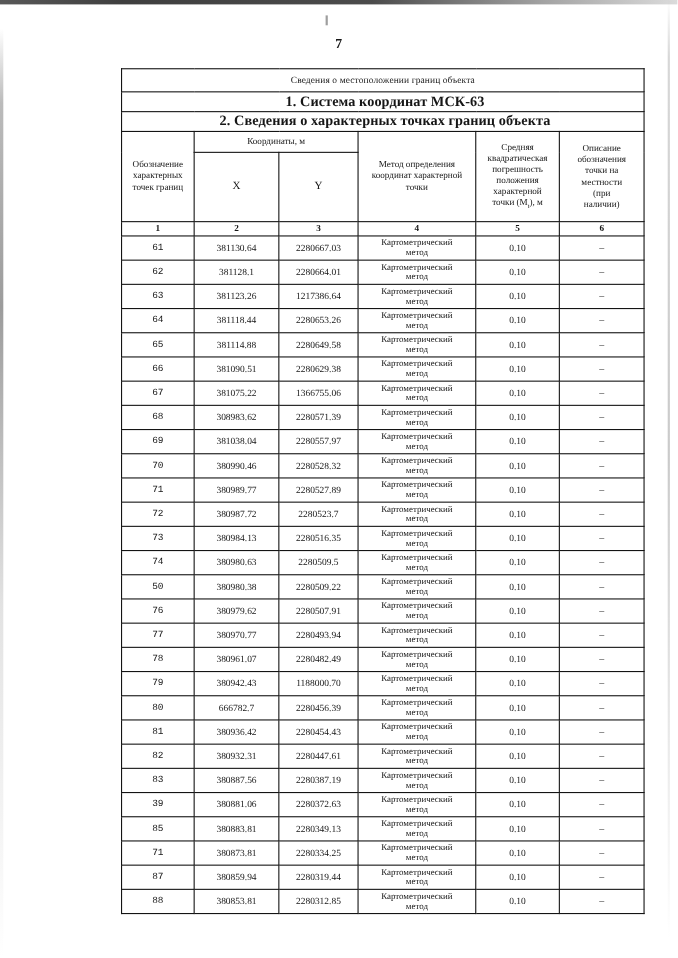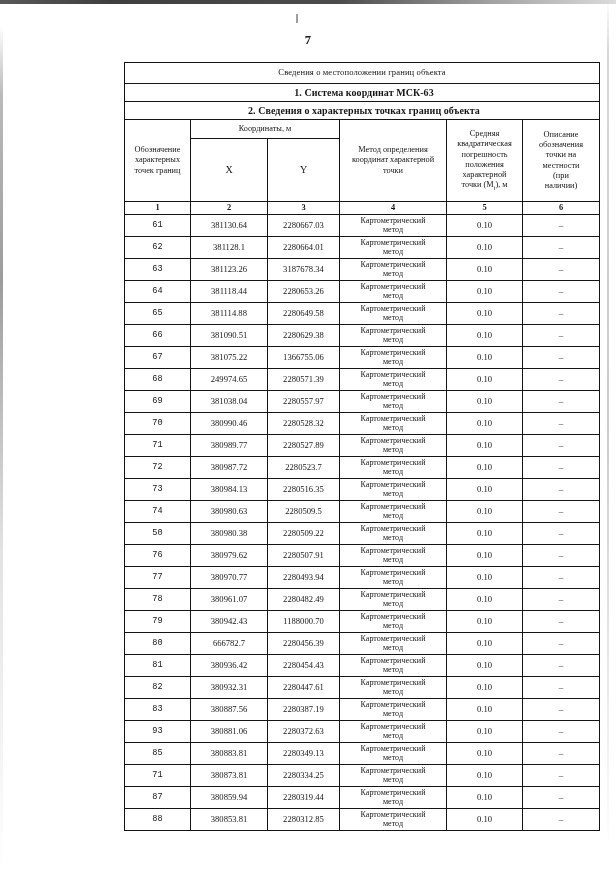--- a/index.html
+++ b/index.html
@@ -55,21 +55,21 @@
     text-align: center;
     font-size: 12.5px;
     font-weight: bold;
     letter-spacing: .3px;
   }
 
   
   .doc-table {
     position: absolute;
     top: 62px;
-    left: 124px;
+    left: 110px;
     width: 475px;
     border-collapse: collapse;
     table-layout: fixed;
     font-size: 8.2px;
     line-height: 1.12;
   }
   .doc-table td {
     border: 1px solid #141414;
     padding: 0;
     vertical-align: middle;
@@ -78,21 +78,21 @@
 
   .title-cell {
     height: 20px;
     font-size: 8.6px;
     letter-spacing: .1px;
   }
   .section-cell {
     height: 17px;
     text-align: right;
     padding-left: 4px !important;
-    font-size: 10px;
+    font-size: 13px;
     font-weight: bold;
     letter-spacing: .05px;
   }
 
   .hdr {
     font-size: 8.3px;
     line-height: 1.22;
     padding: 2px 2px !important;
   }
   .hdr-tall { height: 72px; }
@@ -195,21 +195,21 @@
         <td class="cell-id">62</td>
         <td class="cell-num">381128.1</td>
         <td class="cell-num">2280664.01</td>
         <td class="cell-meth"><span>Картометрический</span><br><span>метод</span></td>
         <td class="cell-mt">0.10</td>
         <td class="cell-dash">–</td>
       </tr>
       <tr class="data-row">
         <td class="cell-id">63</td>
         <td class="cell-num">381123.26</td>
-        <td class="cell-num">3187678.34</td>
+        <td class="cell-num">1217386.64</td>
         <td class="cell-meth"><span>Картометрический</span><br><span>метод</span></td>
         <td class="cell-mt">0.10</td>
         <td class="cell-dash">–</td>
       </tr>
       <tr class="data-row">
         <td class="cell-id">64</td>
         <td class="cell-num">381118.44</td>
         <td class="cell-num">2280653.26</td>
         <td class="cell-meth"><span>Картометрический</span><br><span>метод</span></td>
         <td class="cell-mt">0.10</td>
@@ -234,21 +234,21 @@
       <tr class="data-row">
         <td class="cell-id">67</td>
         <td class="cell-num">381075.22</td>
         <td class="cell-num">1366755.06</td>
         <td class="cell-meth"><span>Картометрический</span><br><span>метод</span></td>
         <td class="cell-mt">0.10</td>
         <td class="cell-dash">–</td>
       </tr>
       <tr class="data-row">
         <td class="cell-id">68</td>
-        <td class="cell-num">249974.65</td>
+        <td class="cell-num">308983.62</td>
         <td class="cell-num">2280571.39</td>
         <td class="cell-meth"><span>Картометрический</span><br><span>метод</span></td>
         <td class="cell-mt">0.10</td>
         <td class="cell-dash">–</td>
       </tr>
       <tr class="data-row">
         <td class="cell-id">69</td>
         <td class="cell-num">381038.04</td>
         <td class="cell-num">2280557.97</td>
         <td class="cell-meth"><span>Картометрический</span><br><span>метод</span></td>
@@ -361,21 +361,21 @@
       </tr>
       <tr class="data-row">
         <td class="cell-id">83</td>
         <td class="cell-num">380887.56</td>
         <td class="cell-num">2280387.19</td>
         <td class="cell-meth"><span>Картометрический</span><br><span>метод</span></td>
         <td class="cell-mt">0.10</td>
         <td class="cell-dash">–</td>
       </tr>
       <tr class="data-row">
-        <td class="cell-id">93</td>
+        <td class="cell-id">39</td>
         <td class="cell-num">380881.06</td>
         <td class="cell-num">2280372.63</td>
         <td class="cell-meth"><span>Картометрический</span><br><span>метод</span></td>
         <td class="cell-mt">0.10</td>
         <td class="cell-dash">–</td>
       </tr>
       <tr class="data-row">
         <td class="cell-id">85</td>
         <td class="cell-num">380883.81</td>
         <td class="cell-num">2280349.13</td>

